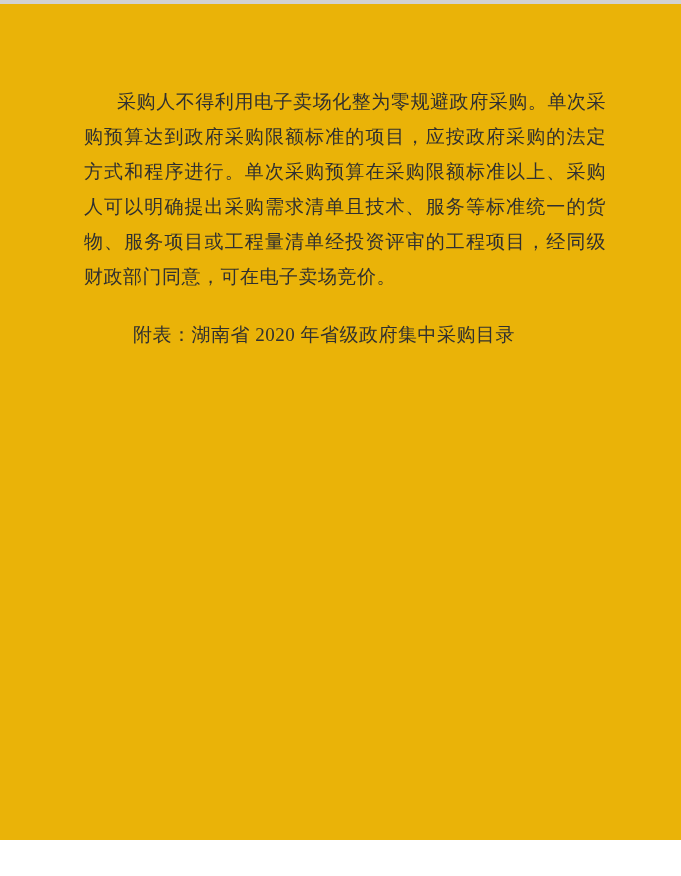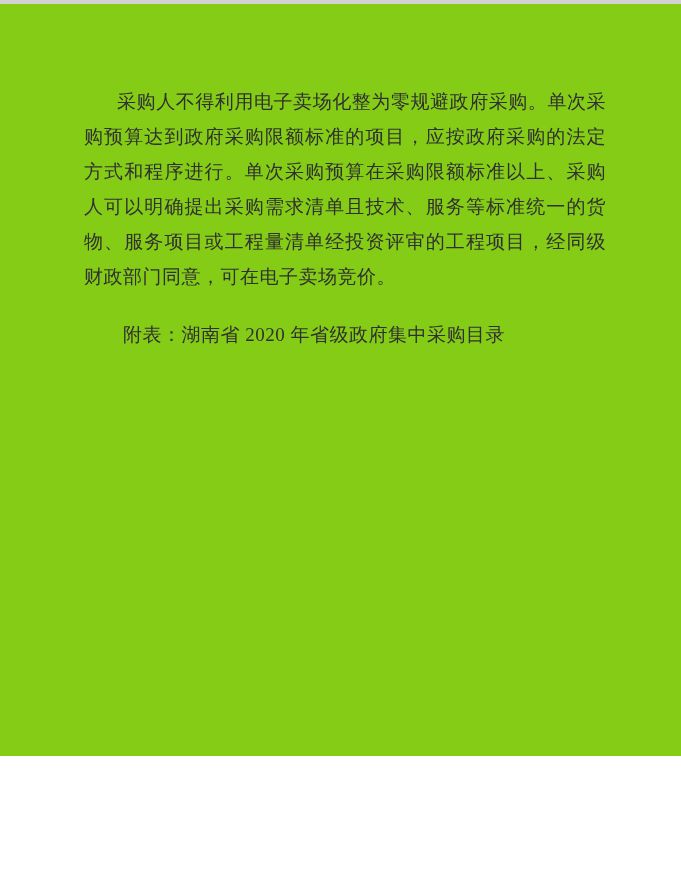--- a/index.html
+++ b/index.html
@@ -3,22 +3,22 @@
 <meta charset="utf-8">
 <style>
   html, body {
     margin: 0;
     padding: 0;
     background: #ffffff;
   }
   .page {
     position: relative;
     width: 681px;
-    height: 756px;
-    background: #84cc16;
+    height: 840px;
+    background: #eab308;
     overflow: hidden;
     font-family: "Liberation Serif", "DejaVu Serif", serif;
   }
   .top-strip {
     position: absolute;
     top: 0;
     left: 0;
     width: 681px;
     height: 4px;
     background: #d2d2d2;
@@ -32,21 +32,21 @@
     font-size: 19px;
     line-height: 35px;
     text-align: justify;
     letter-spacing: 0.5px;
   }
   .para {
     margin: 0;
     text-indent: 33px;
   }
   .attachment {
-    margin: 6px;
+    margin: 16px;
     margin-top: 23px;
     text-indent: 33px;
     text-align: left;
   }
   .page-number {
     position: absolute;
     left: 87px;
     top: 848px;
     color: #262626;
     font-size: 18px;

